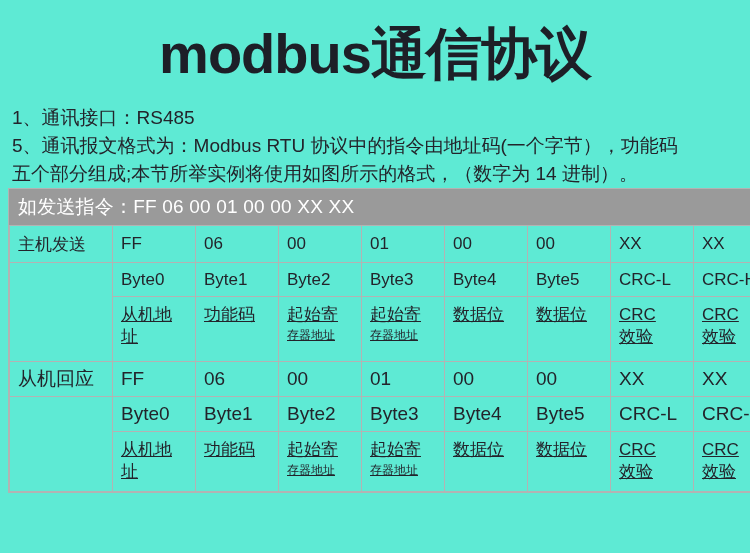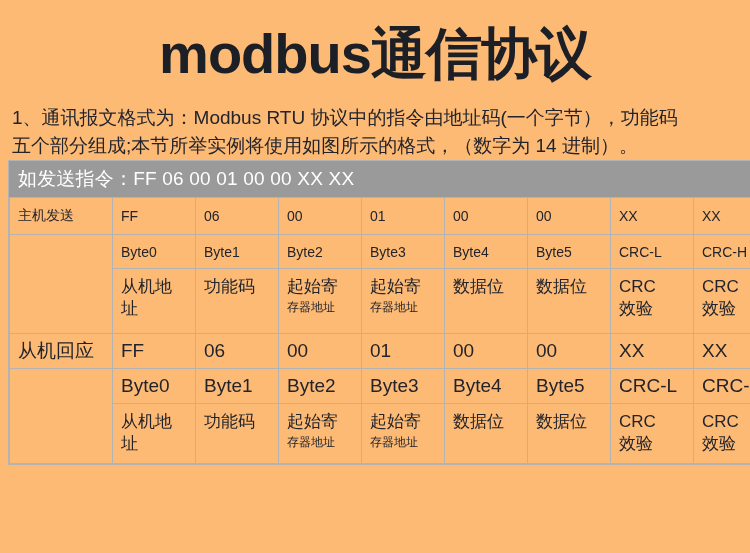--- a/index.html
+++ b/index.html
@@ -1,21 +1,21 @@
 <!DOCTYPE html>
 <html><head>
 <meta charset="utf-8">
 <style>
   html, body { margin: 0; padding: 0; background: #ffffff; }
   .page {
     position: relative;
     width: 750px;
     height: 553px;
     overflow: hidden;
-    background: #fdba74;
+    background: #5eead4;
     color: #23242b;
     font-family: "Liberation Sans", "DejaVu Sans", sans-serif;
   }
   .title {
     margin: 14px 0 10px 0;
     line-height: 80px;
     text-align: center;
     font-size: 56px;
     font-weight: 700;
     color: #1d1f27;
@@ -53,39 +53,40 @@
     border: 1px solid #b3b3b3;
     padding: 0 0 0 8px;
     color: #23242b;
     overflow: hidden;
   }
   col.c-label { width: 103px; }
   col.c-data  { width: 83px; }
   tr.r-hex  { height: 37px; }
   tr.r-byte { height: 34px; }
   tr.r-desc { height: 65px; }
-  tr.r-hex td, tr.r-byte td { vertical-align: middle; font-size: 14px; }
+  tr.r-hex td, tr.r-byte td { vertical-align: middle; font-size: 17px; }
   tr.r-desc td { vertical-align: top; padding-top: 7px; font-size: 17px; line-height: 22px; }
   tr.r-hex2  { height: 35px; }
   tr.r-byte2 { height: 35px; }
   tr.r-desc2 { height: 60px; }
   tr.r-hex2 td, tr.r-byte2 td { vertical-align: middle; font-size: 19px; }
   tr.r-desc2 td { vertical-align: top; padding-top: 7px; font-size: 17px; line-height: 22px; }
-  .dl { display: block; }
+  .dl { display: block; text-decoration: underline; }
   .dl.fit { font-size: 12px; line-height: 19px; }
 </style>
 </head>
 <body>
 
 <div class="page">
 
   <h1 class="title">modbus通信协议</h1>
 
   <div class="intro">
-    <div class="intro-line">1、通讯报文格式为：Modbus RTU 协议中的指令由地址码(一个字节），功能码</div>
+    <div class="intro-line">1、通讯接口：RS485</div>
+    <div class="intro-line">5、通讯报文格式为：Modbus RTU 协议中的指令由地址码(一个字节），功能码</div>
     <div class="intro-line">五个部分组成;本节所举实例将使用如图所示的格式，（数字为 14 进制）。</div>
   </div>
 
   <div class="tablewrap">
     <div class="caption-bar">如发送指令：FF 06 00 01 00 00 XX XX</div>
 
     <table class="frame">
       <colgroup>
         <col class="c-label">
           <col class="c-data">

